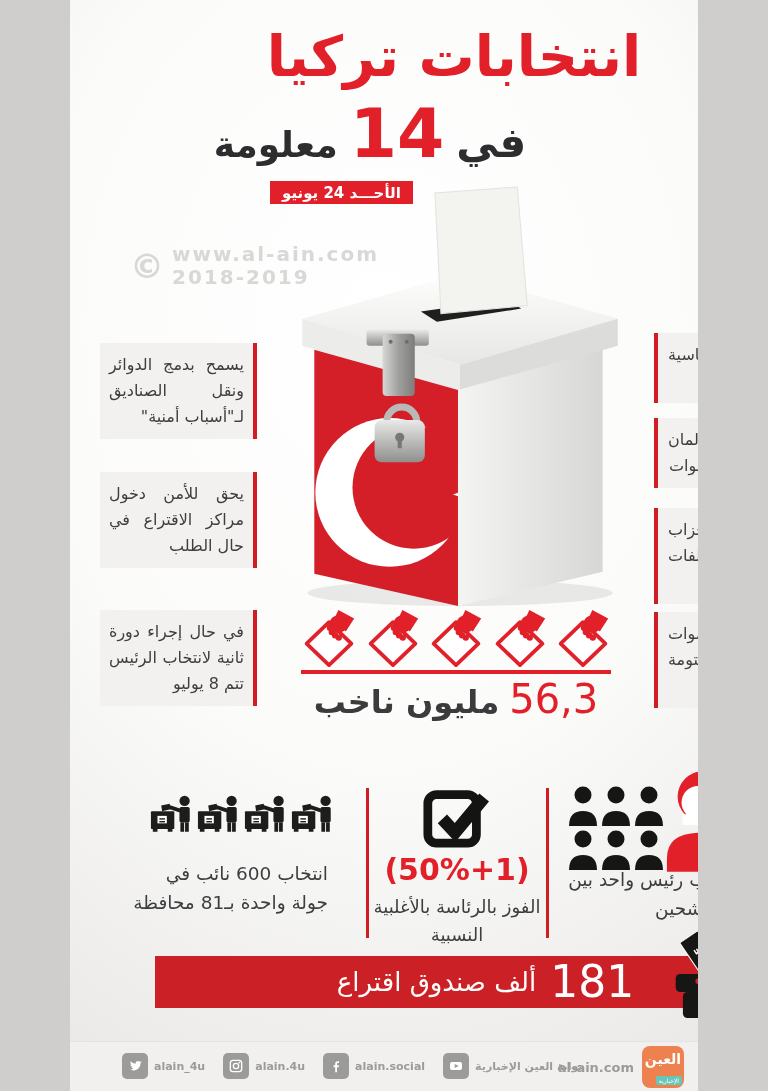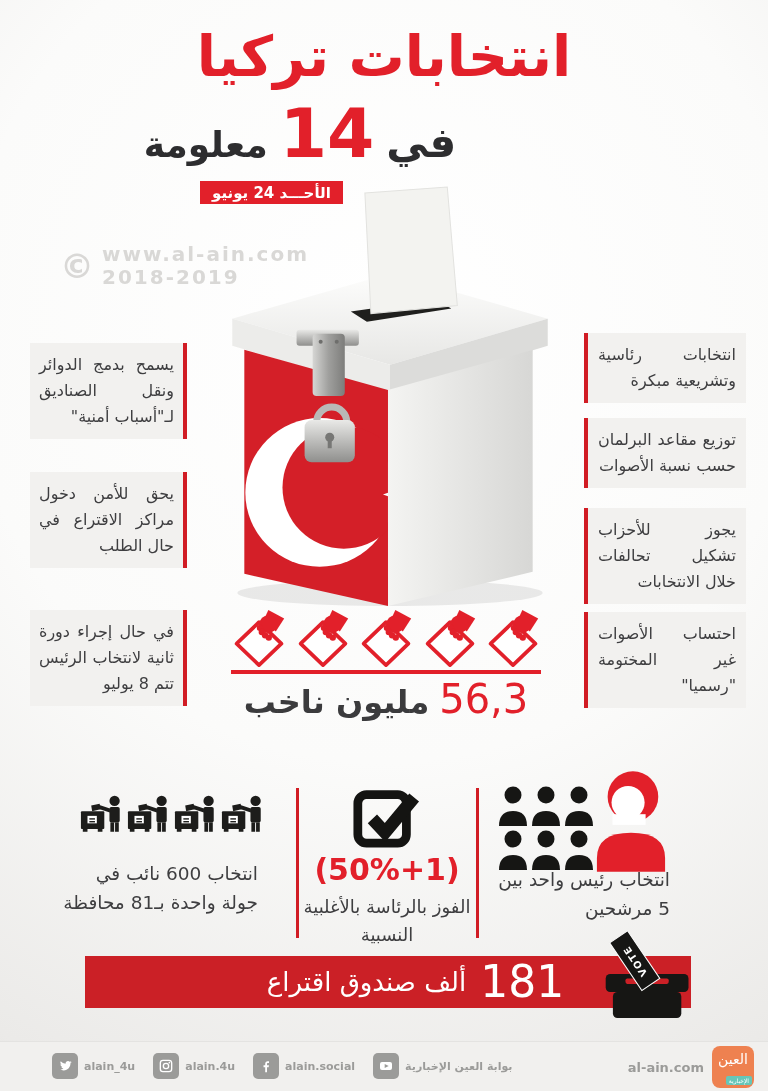--- a/index.html
+++ b/index.html
@@ -1,17 +1,17 @@
 <!DOCTYPE html>
 <html lang="ar"><head>
 <meta charset="utf-8">
 <style>
   html,body{margin:0;padding:0;background:#cfcecc;}
   #stage{
-    position:relative;width:768px;height:1091px;overflow:hidden;margin:0 auto;
+    position:relative;width:628px;height:1091px;overflow:hidden;margin:0 auto;
     font-family:"DejaVu Sans","Liberation Sans",sans-serif;
     background:radial-gradient(130% 95% at 50% 30%, #ffffff 0%, #fbfbfa 42%, #ebeae8 78%, #dddcda 100%);
   }
   .abs{position:absolute;}
   
   .title-main{top:26px;left:0;width:768px;text-align:center;
     font-size:56px;font-weight:bold;color:#e2202a;direction:rtl;line-height:1.1;}
   .title-sub{top:100px;left:150px;width:300px;display:flex;direction:rtl;
     justify-content:center;align-items:baseline;gap:12px;}
   .title-sub .w1{font-size:42px;font-weight:bold;color:#2d2d2f;}
@@ -59,21 +59,21 @@
   .footer{top:1041px;left:0;width:768px;height:50px;background:#f1f0ee;border-top:1px solid #e4e3e1;}
   .socials{top:1053px;left:52px;display:flex;gap:18px;align-items:center;}
   .social{display:flex;gap:6px;align-items:center;cursor:pointer;}
   .social .tile{width:26px;height:26px;background:#9b9b99;border-radius:5px;
     display:flex;align-items:center;justify-content:center;}
   .social .handle{font-size:11px;font-weight:bold;color:#9b9b99;}
   .site-url{top:1060px;right:64px;font-size:13px;color:#9b9b99;font-weight:bold;}
   .logo{top:1046px;right:14px;width:42px;height:42px;background:#ee8150;border-radius:8px;
     position:absolute;overflow:hidden;cursor:pointer;}
   .logo .t{position:absolute;top:5px;left:0;width:100%;text-align:center;color:#fff;
-    font-size:14px;font-weight:normal;direction:rtl;}
+    font-size:14px;font-weight:bold;direction:rtl;}
   .logo .b{position:absolute;bottom:3px;right:2px;background:#66c6b8;color:#fff;
     font-size:6px;padding:1px 3px;border-radius:2px;direction:rtl;}
   .ballot-main{top:183px;left:224px;width:332px;height:427px;}
 </style>
 </head>
 <body>
 
 <svg width="0" height="0" style="position:absolute">
   <defs>
     <symbol id="sym-envelope-hand" viewBox="0 0 60 62">

